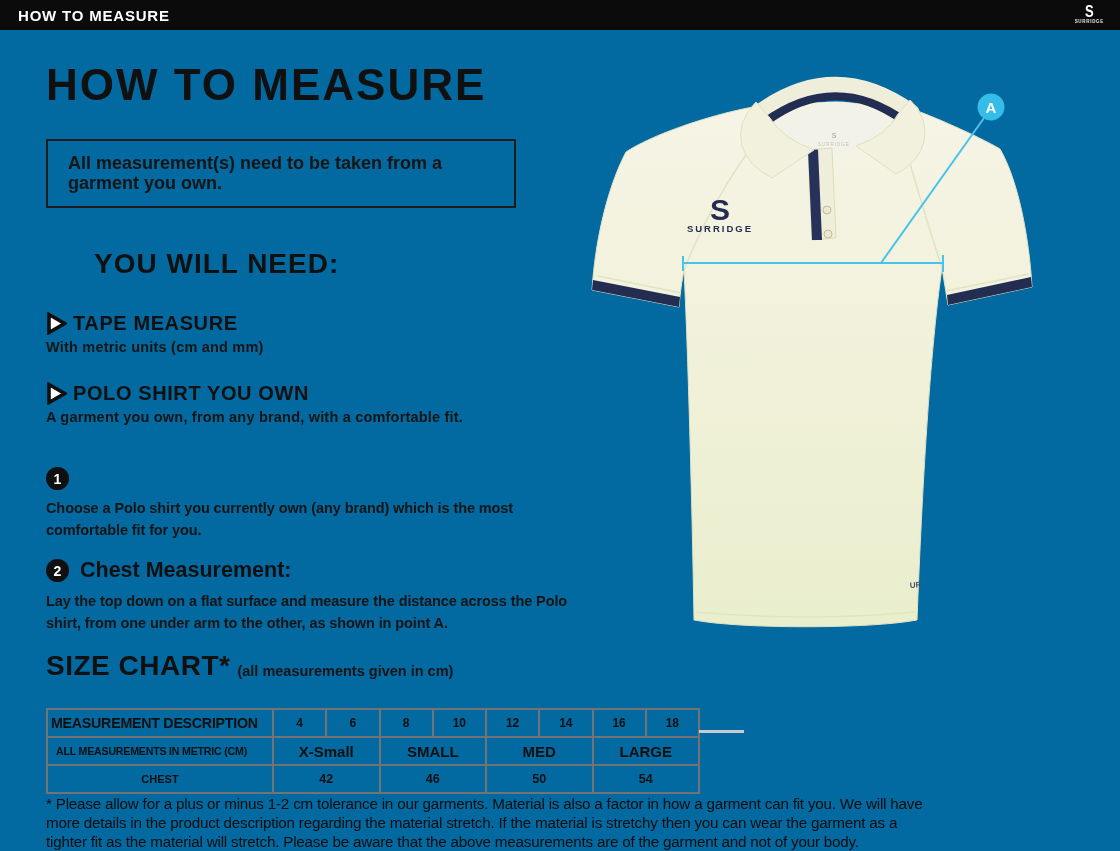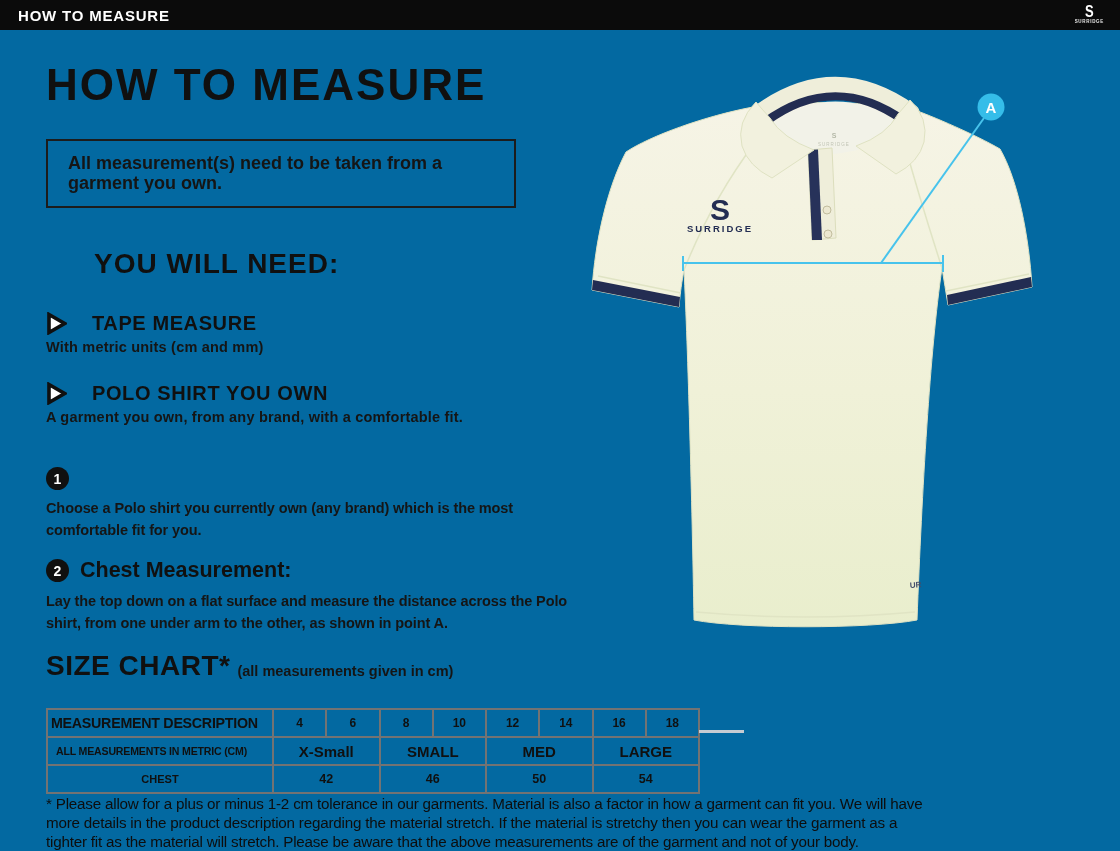--- a/index.html
+++ b/index.html
@@ -15,21 +15,21 @@
   .topbar-brand .name{color:#e8e8e8;font-size:4.5px;font-weight:bold;letter-spacing:.7px;margin-top:2px;}
 
   
   .h1{position:absolute;left:46px;top:60px;font-size:44px;font-weight:bold;letter-spacing:2px;color:#101010;}
   .notice{position:absolute;left:46px;top:139px;width:470px;box-sizing:border-box;
           border:2.5px solid #1c1c1c;padding:12px 16px 13px 20px;
           font-size:18px;font-weight:bold;line-height:20px;color:#151515;}
   .h2{position:absolute;left:46px;top:248px;font-size:28px;font-weight:bold;letter-spacing:1px;color:#101010;margin-left:48px;}
 
   .need-item{position:absolute;left:46px;width:580px;}
-  .need-row{display:flex;align-items:center;gap:25px;}
+  .need-row{display:flex;align-items:center;gap:6px;}
   .need-row .tri{flex:0 0 auto;display:block;}
   .need-title{font-size:20px;font-weight:bold;letter-spacing:.6px;color:#101010;}
   .need-desc{margin-top:4px;font-size:14.5px;font-weight:bold;letter-spacing:.2px;color:#151515;}
 
   .step{position:absolute;left:46px;width:565px;}
   .step-row{display:flex;align-items:center;gap:11px;}
   .step-badge{flex:0 0 auto;width:23px;height:23px;border-radius:50%;background:#101010;color:#fff;
               font-size:14px;font-weight:bold;display:flex;align-items:center;justify-content:center;}
   .step-title{font-size:21.5px;font-weight:bold;color:#101010;}
   .step-desc{margin-top:8px;font-size:14.5px;font-weight:bold;line-height:21.5px;letter-spacing:-.1px;color:#151515;width:545px;}

